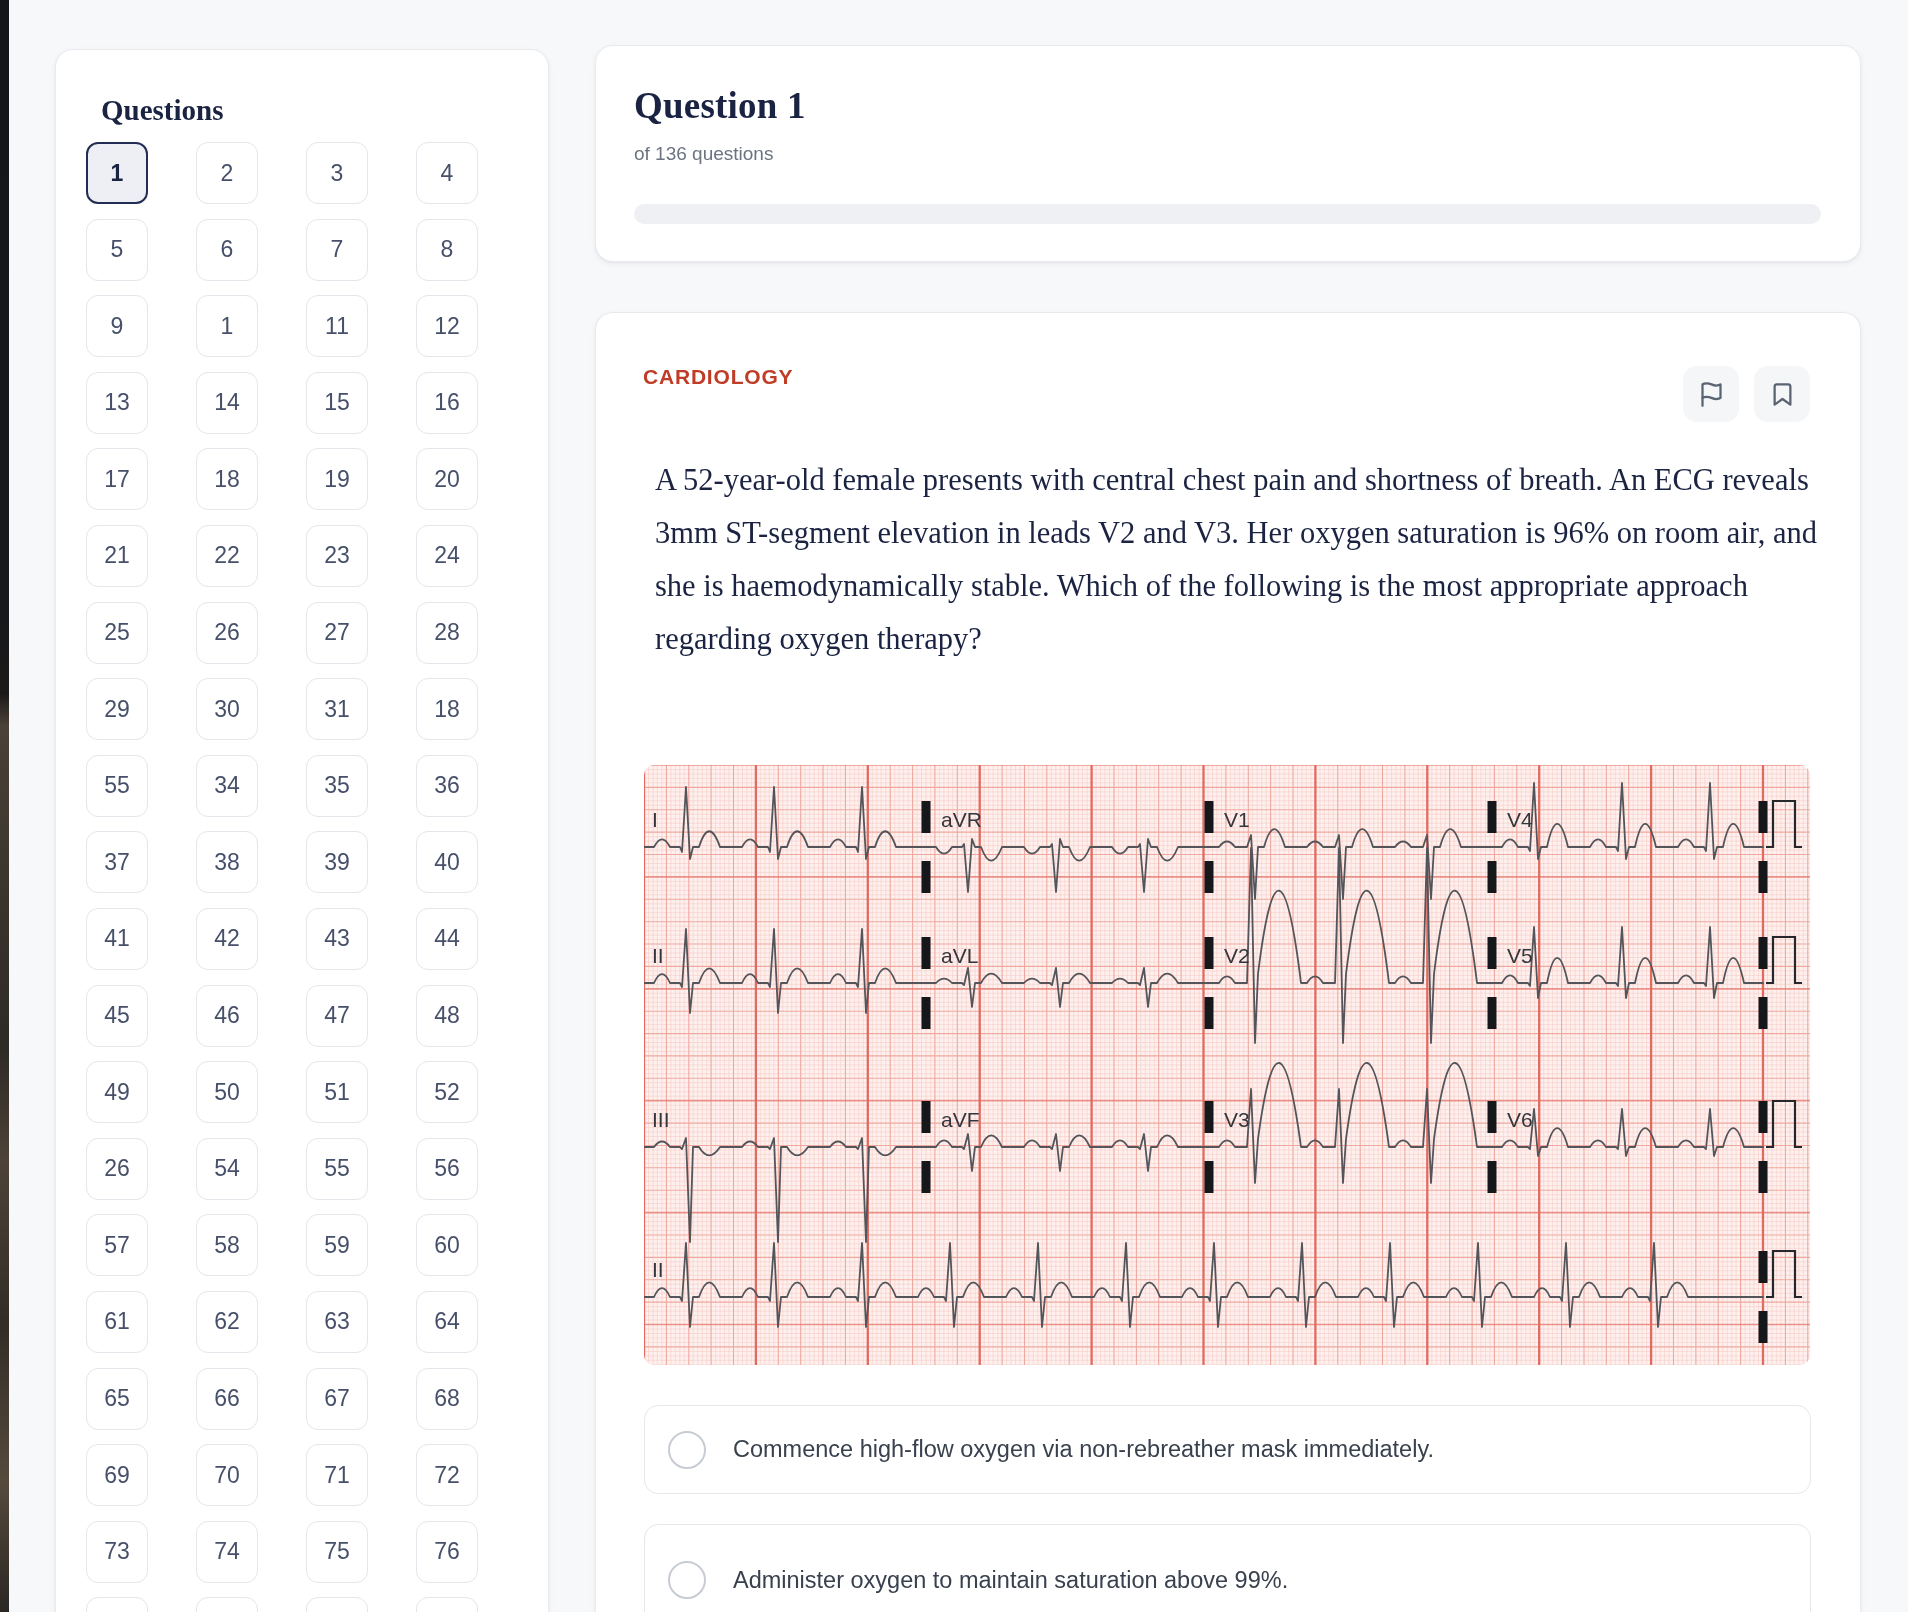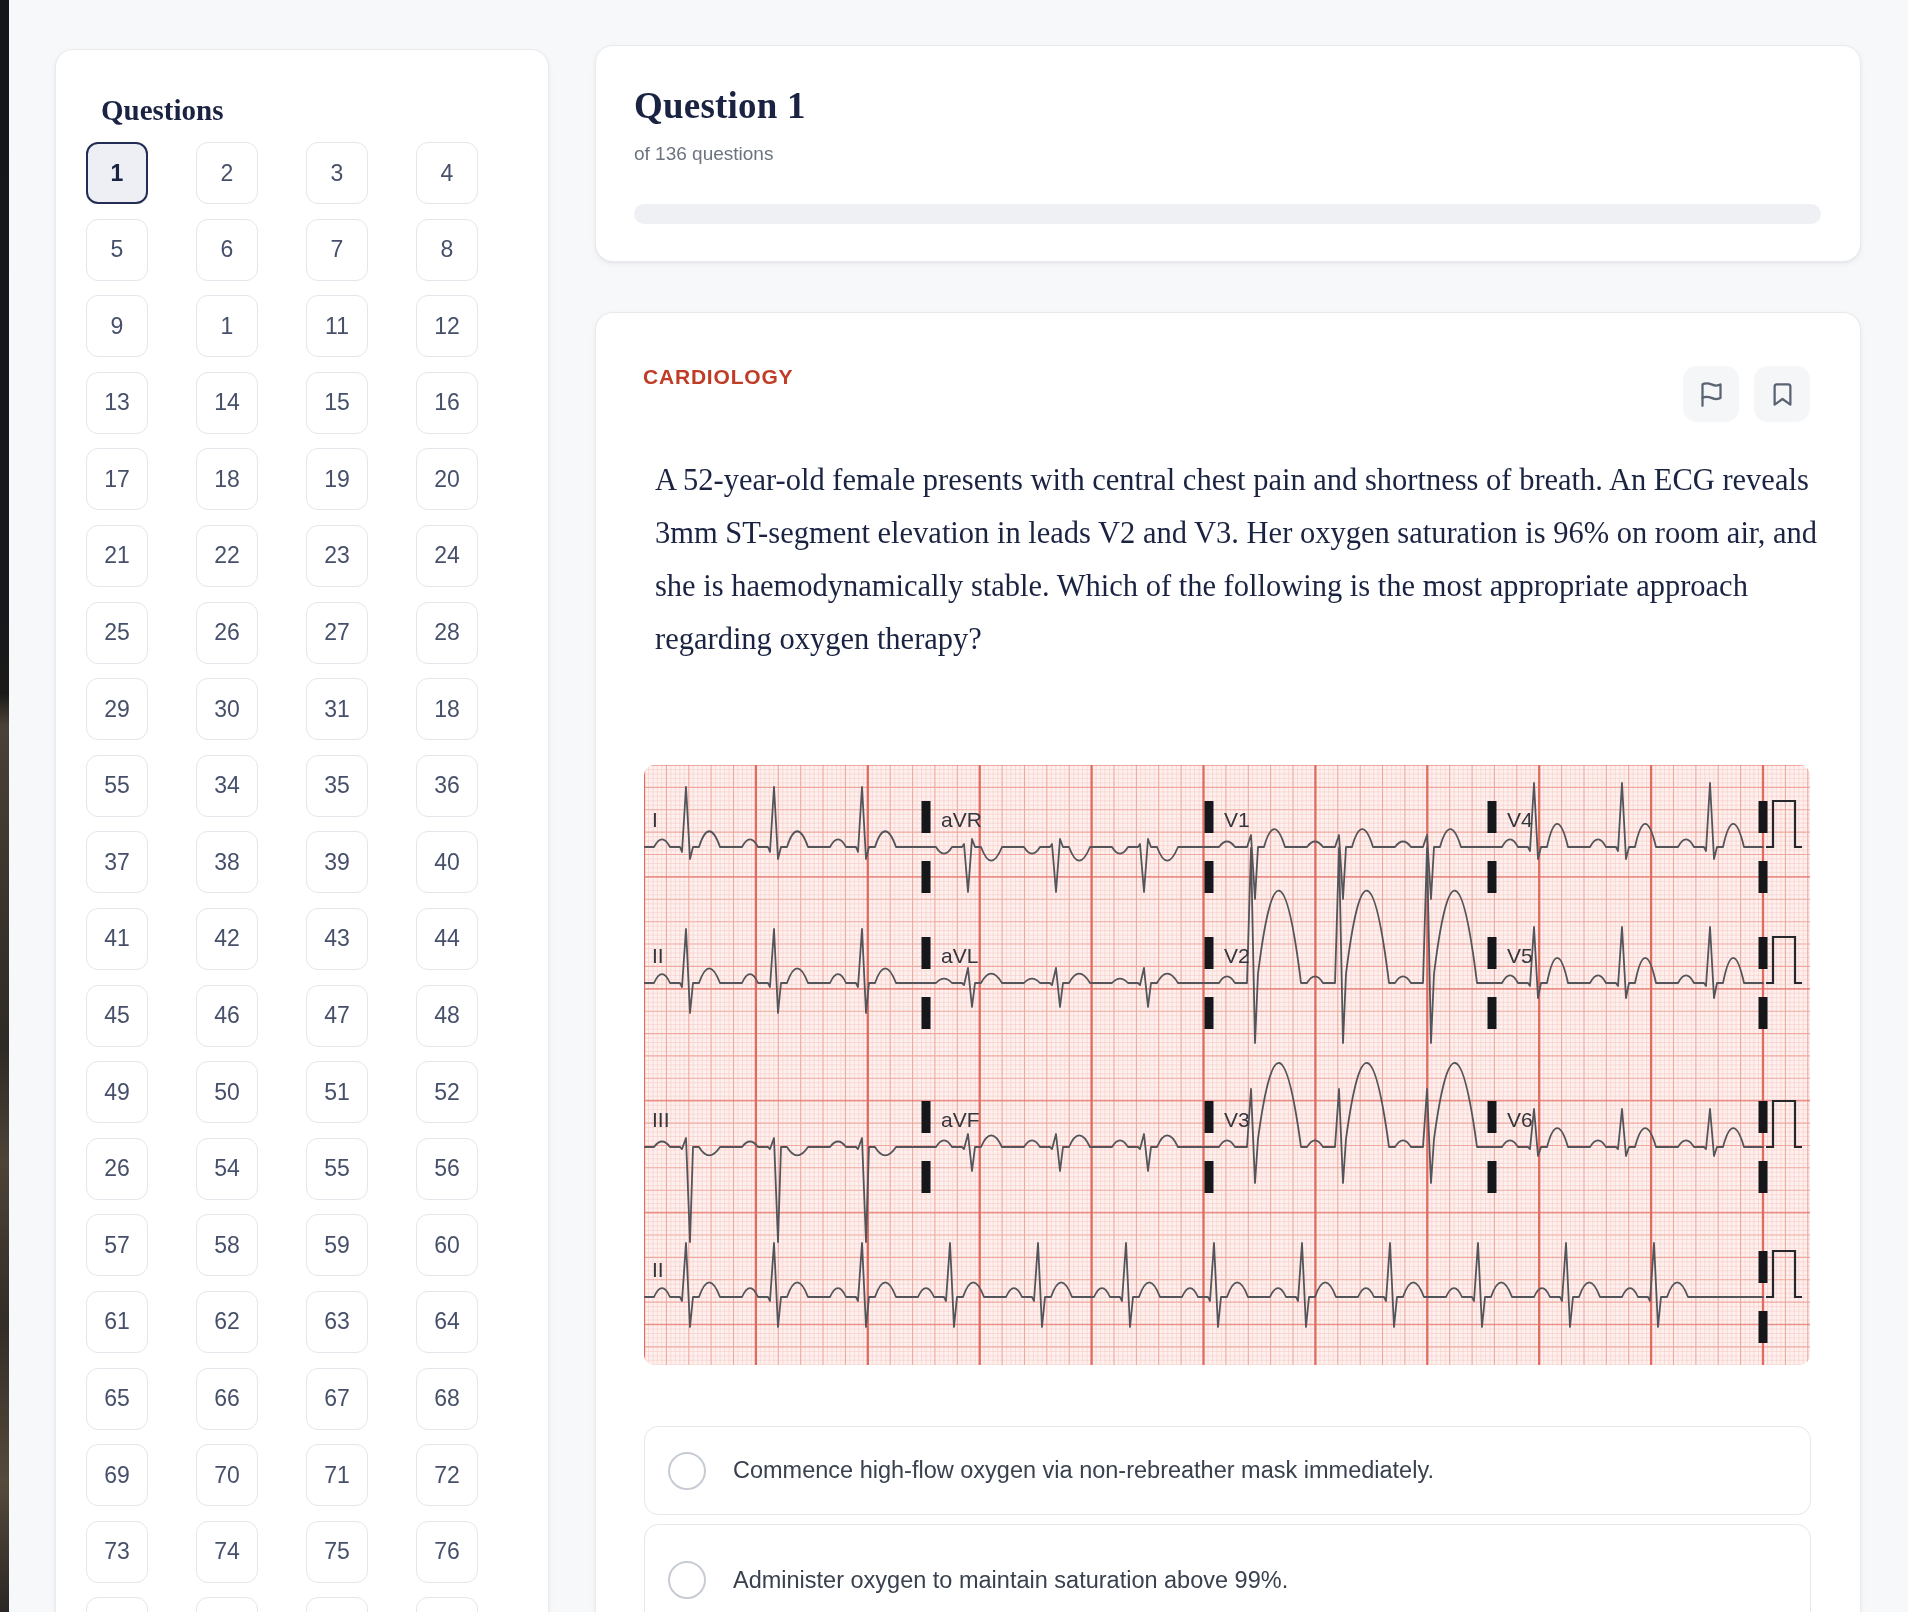--- a/index.html
+++ b/index.html
@@ -83,21 +83,21 @@
   .ecg-wrap{
     position:absolute;left:48px;top:452px;width:1166px;height:600px;
     border-radius:10px;overflow:hidden;background:#fdf0ee;
   }
 
   .option{
     position:absolute;left:48px;width:1167px;height:89px;
     background:#fff;border:1.5px solid #e4e7ec;border-radius:14px;
     box-sizing:border-box;display:flex;align-items:center;cursor:pointer;
   }
-  .option.o1{top:1092px;margin-top:21px;}
+  .option.o1{top:1092px;}
   .option.o2{top:1211px;height:112px;}
   .radio{
     width:38px;height:38px;border-radius:50%;
     border:2.5px solid #c7ccd4;background:#fff;
     margin-left:23px;flex:0 0 auto;box-sizing:border-box;
   }
   .option-label{margin-left:27px;font-size:23.5px;color:#39414f;}
 </style>
 </head>
 <body>

